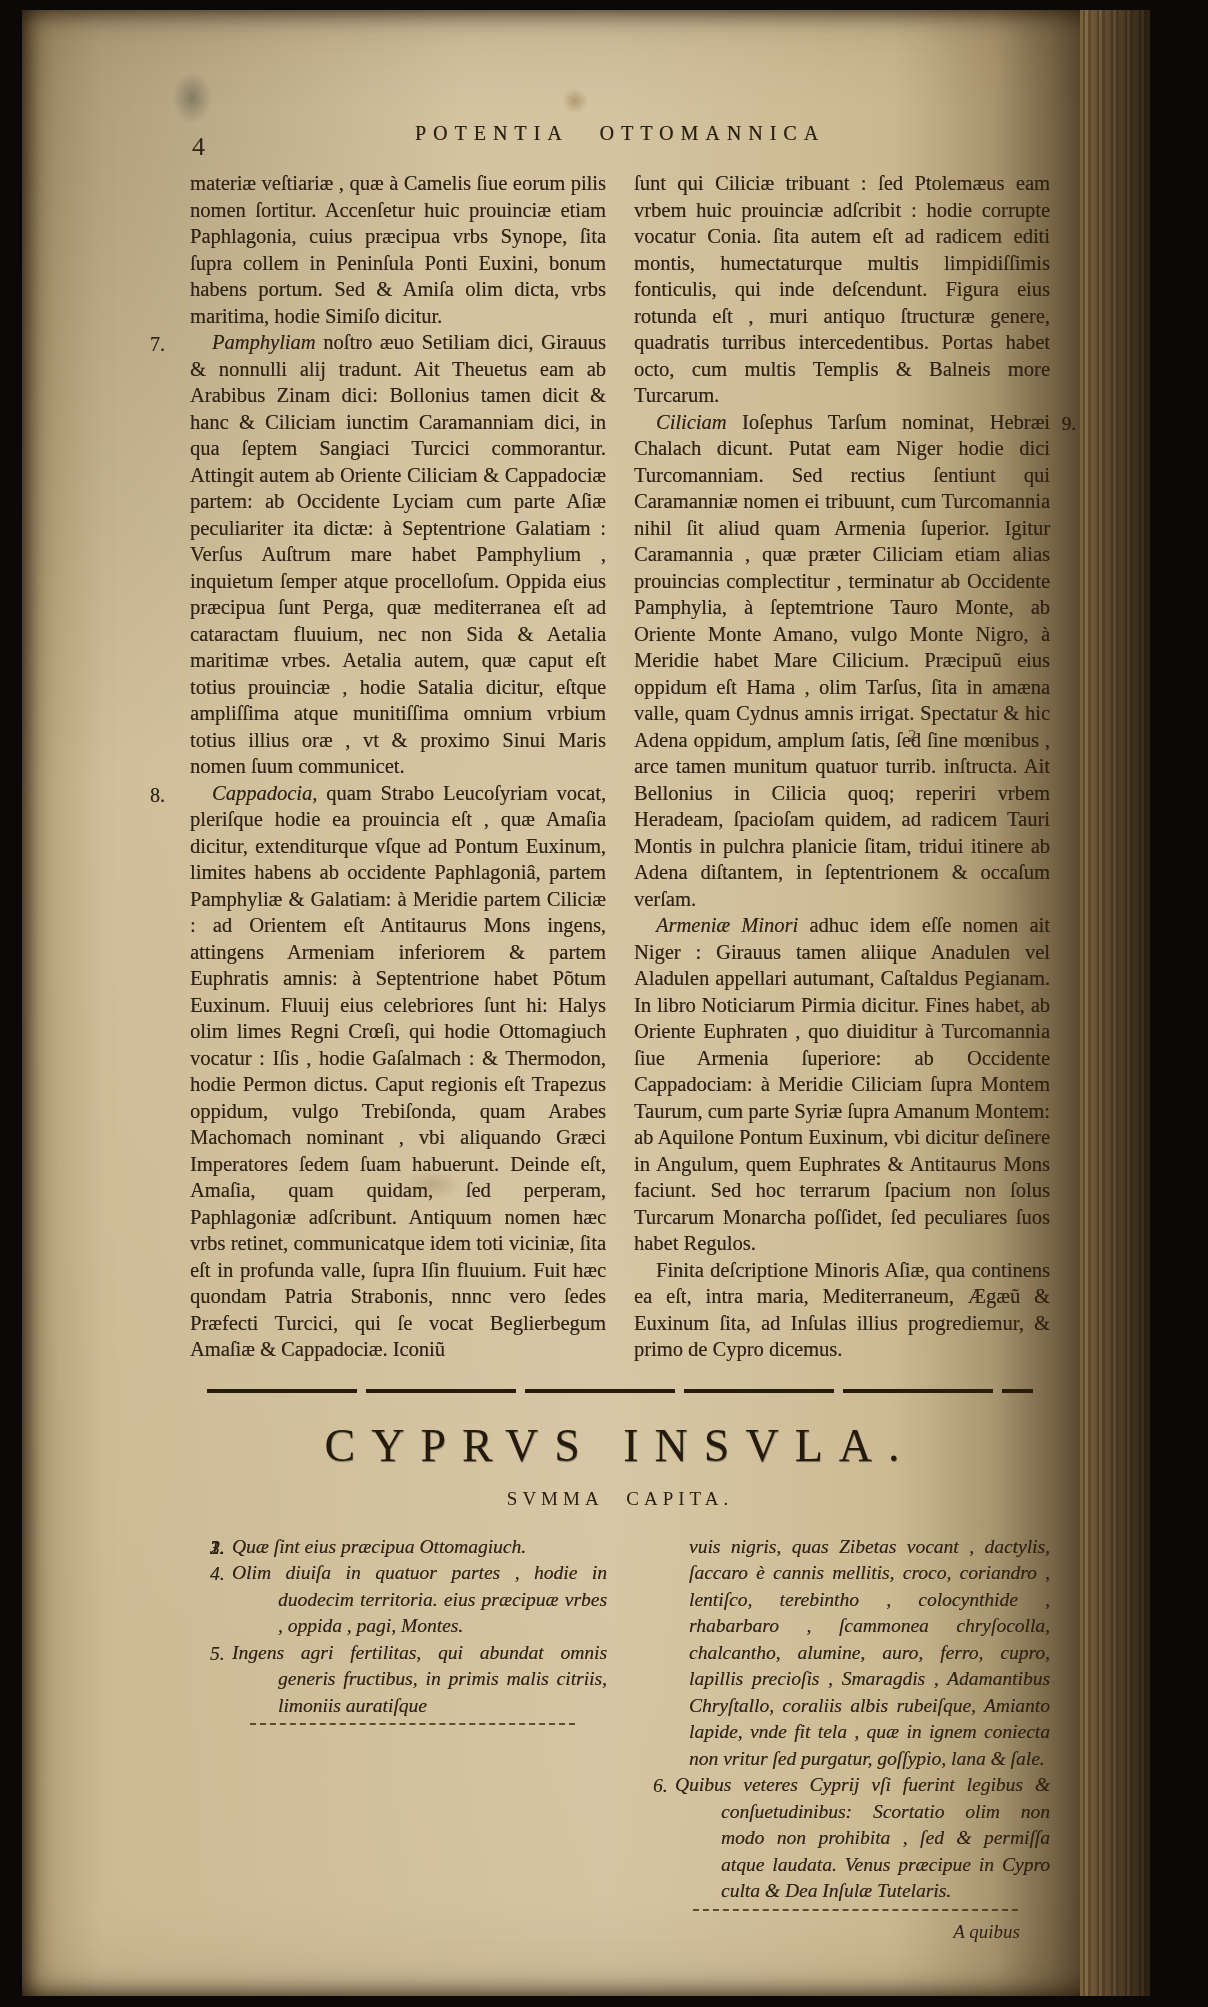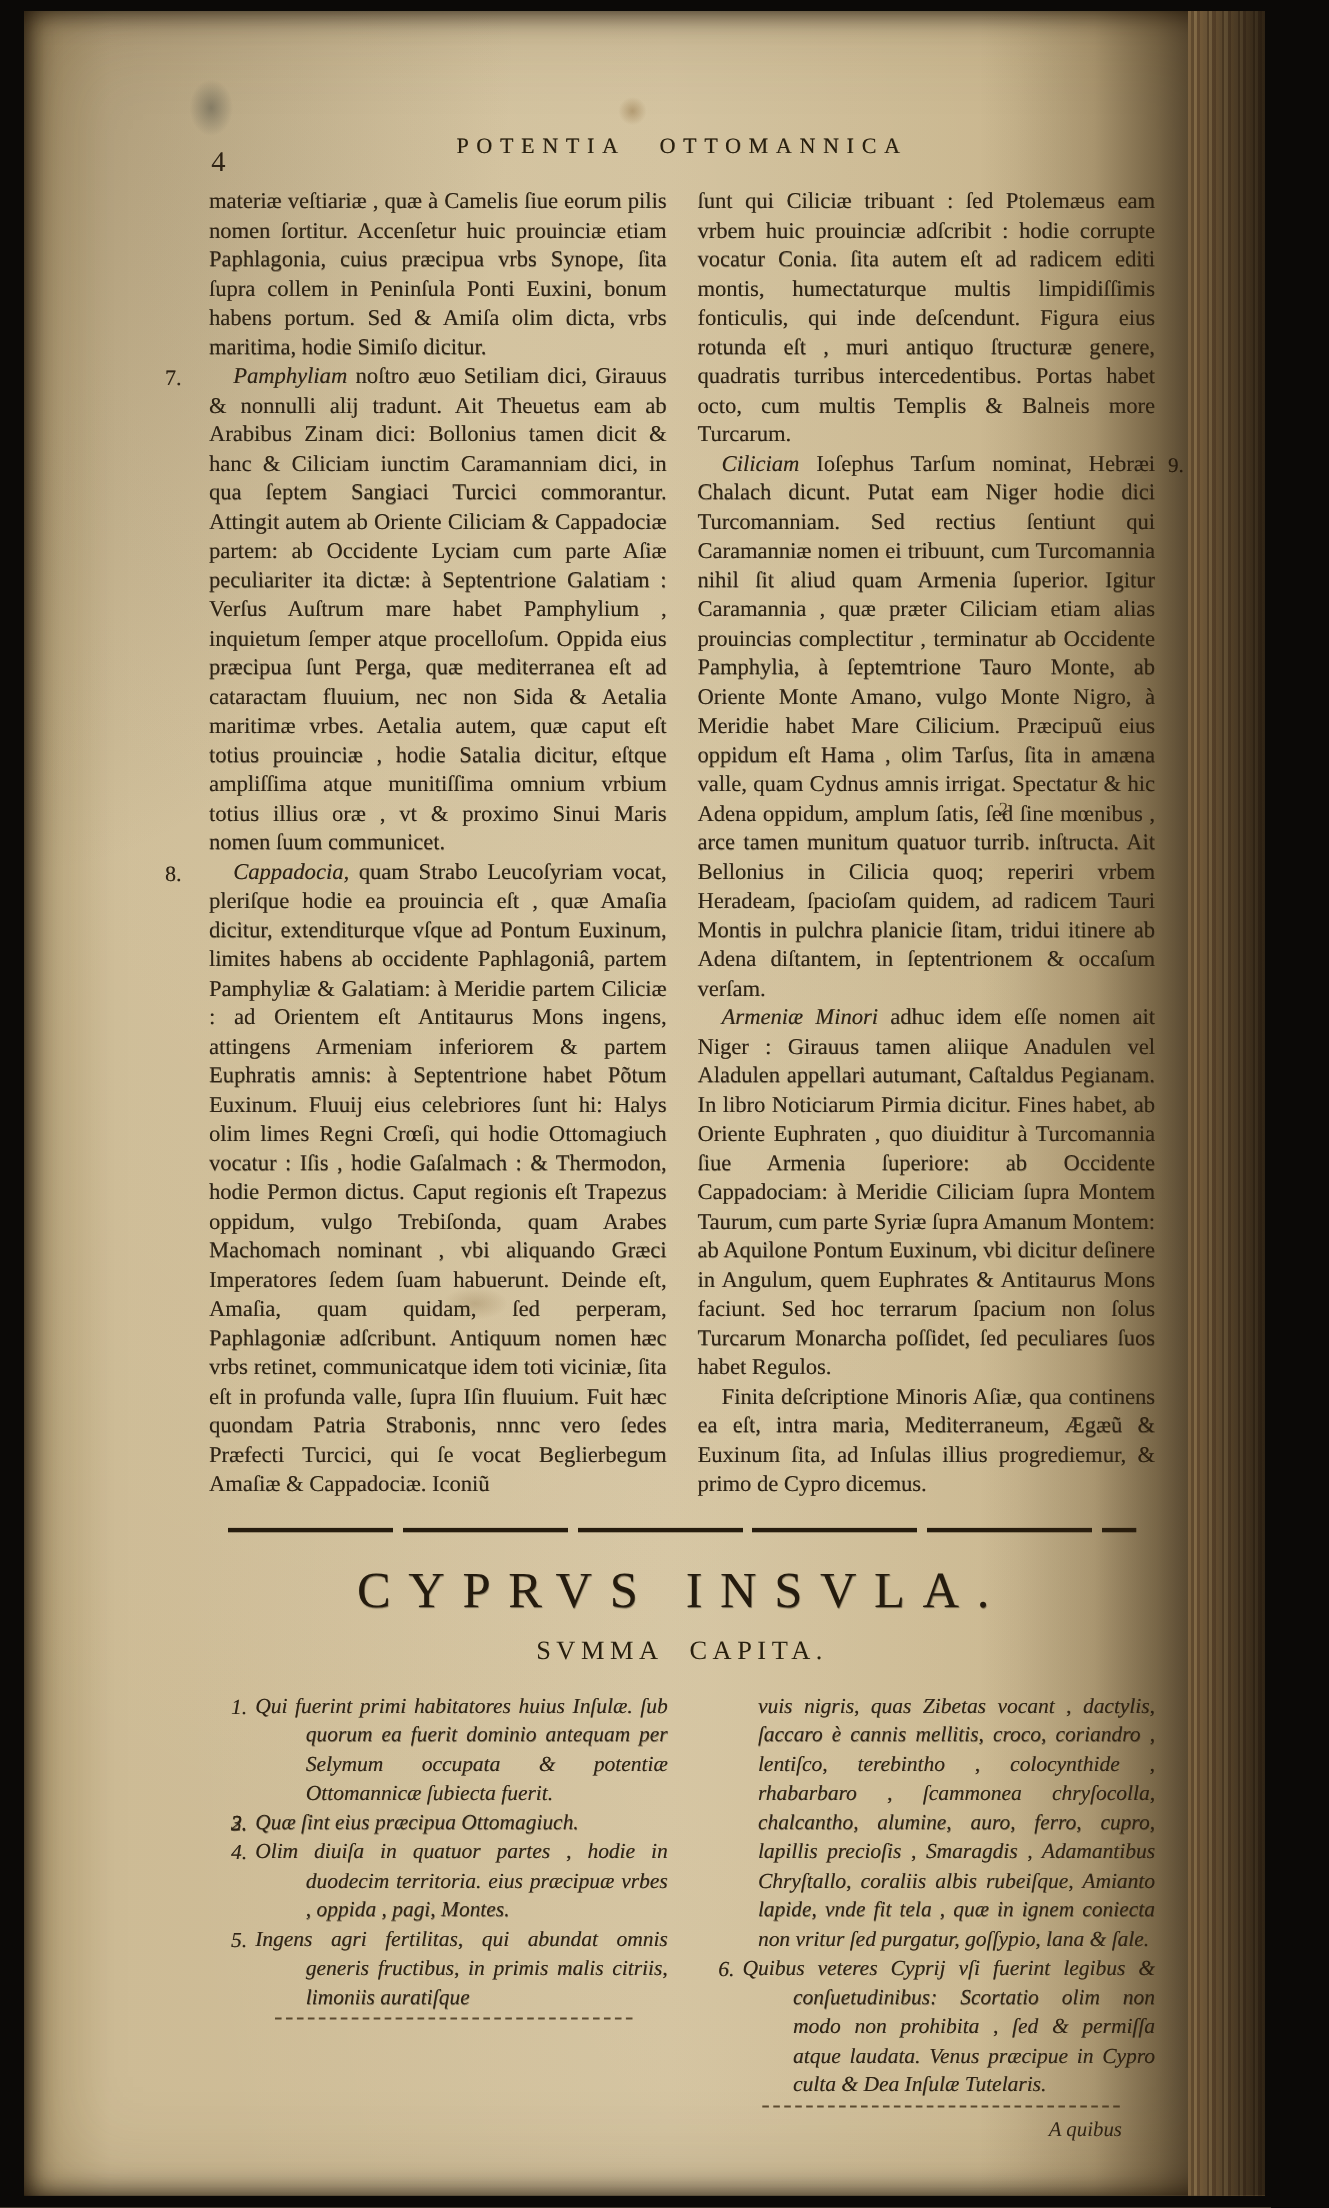--- a/index.html
+++ b/index.html
@@ -61,21 +61,21 @@
     height:4px;margin:26px auto 0 auto;width:96%;
     background:repeating-linear-gradient(90deg,#261c0e 0 150px,rgba(38,28,14,0) 150px 159px);
   }
   .section-title{
     margin-top:26px;text-align:center;
     font-size:46px;letter-spacing:16px;color:#241b0e;
     text-shadow:.5px .5px .8px rgba(36,27,14,.5);
   }
   .section-subtitle{
     margin-top:16px;text-align:center;
-    font-size:24px;letter-spacing:5px;word-spacing:14px;color:#29200f;
+    font-size:19px;letter-spacing:5px;word-spacing:14px;color:#29200f;
   }
   .capita{display:flex;gap:26px;margin-top:24px;}
   .capita ul{list-style:none;margin:0;padding:0;width:417px;}
   .capita-item{
     position:relative;padding-left:88px;text-indent:-46px;
     font-style:italic;font-size:19.5px;line-height:26.5px;text-align:justify;
     text-shadow:.3px .3px .5px rgba(43,33,19,.5);
   }
   .capita-item.cont{padding-left:56px;text-indent:0;}
   .cap-num{position:absolute;left:20px;top:1px;text-indent:0;}
@@ -146,21 +146,20 @@
 
     <div class="divider"></div>
 
     <div class="section-title">CYPRVS INSVLA.</div>
     <div class="section-subtitle">SVMMA CAPITA.</div>
 
     <div class="capita">
       <ul id="capita-left">
           <li class="capita-item">
     <span class="cap-num">1.</span>
-    <span class="cap-text">Qui fuerint primi habitatores huius Inſulæ. ſub quorum ea fuerit dominio antequam per Selymum occupata &amp; potentiæ Ottomannicæ ſubiecta fuerit.</span>
   </li>
           <li class="capita-item">
     <span class="cap-num">2.</span>
   </li>
           <li class="capita-item">
     <span class="cap-num">3.</span>
     <span class="cap-text">Quæ ſint eius præcipua Ottomagiuch.</span>
   </li>
           <li class="capita-item">
     <span class="cap-num">4.</span>

